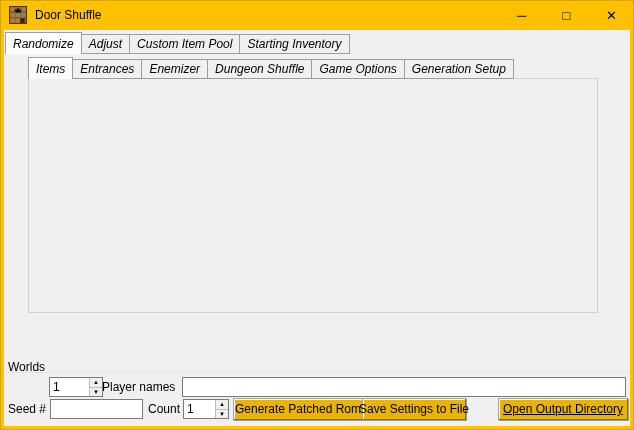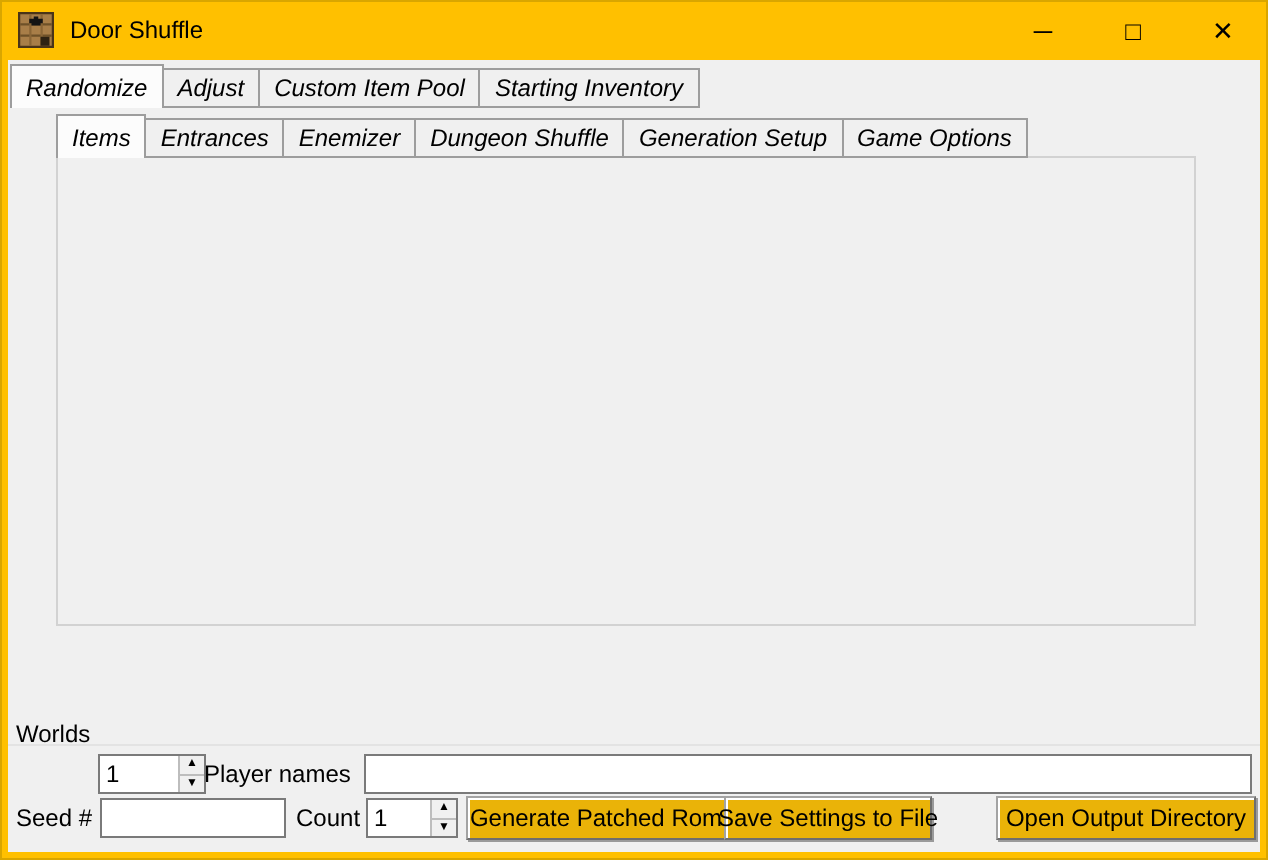--- a/index.html
+++ b/index.html
@@ -103,22 +103,22 @@
       <div class="tab">Adjust</div>
       <div class="tab">Custom Item Pool</div>
       <div class="tab">Starting Inventory</div>
     </div>
 
     <div class="tabrow inner-tabs">
       <div class="tab active">Items</div>
       <div class="tab">Entrances</div>
       <div class="tab">Enemizer</div>
       <div class="tab">Dungeon Shuffle</div>
+      <div class="tab">Game Options</div>
       <div class="tab">Generation Setup</div>
-      <div class="tab">Game Options</div>
     </div>
 
     <div class="pane"></div>
 
     <div class="chk-row" style="top:52px;">
       <span class="chk-box"></span>
       <span>Retro mode (universal keys)</span>
     </div>
     <div class="chk-row" style="top:77px;">
       <span class="chk-box"></span>
@@ -221,16 +221,16 @@
     <span class="lbl" style="left:144px; top:369px;">Count</span>
     <div class="spin" style="left:179px; top:369px; width:46px;">
       <span class="spin-val">1</span>
       <span class="spin-arrows">
         <span class="spin-btn up">▲</span>
         <span class="spin-btn">▼</span>
       </span>
     </div>
     <div class="btn" style="left:229px; top:368px; width:130px;">Generate Patched Rom</div>
     <div class="btn" style="left:358px; top:368px; width:104px;">Save Settings to File</div>
-    <div class="btn" style="left:494px; top:368px; width:130px;">Open Output Directory</div>
+    <div class="btn" style="left:494px; top:368px; width:130px;text-decoration:underline;">Open Output Directory</div>
 
   </div>
 </div>
 
 </body></html>

